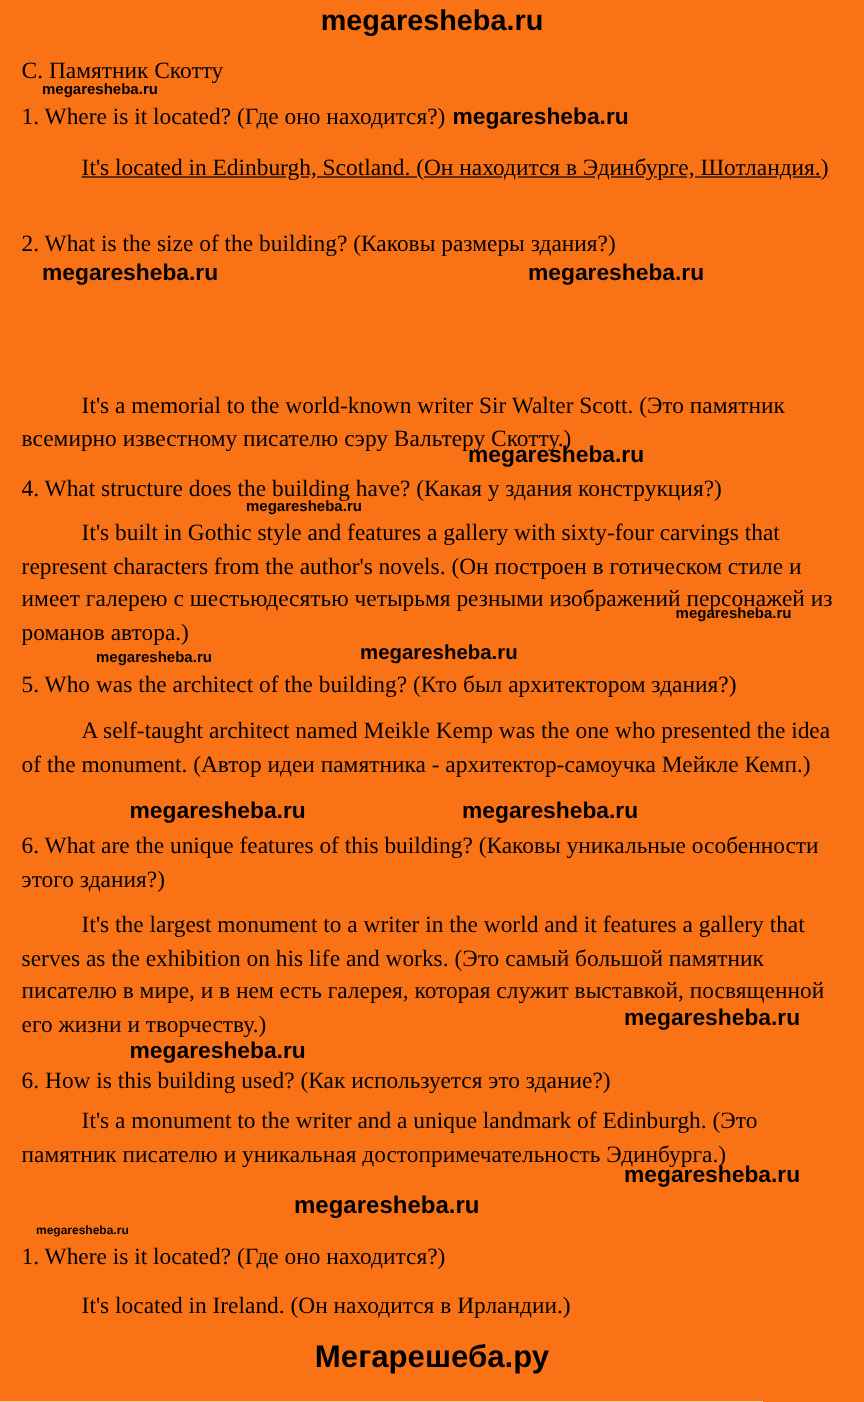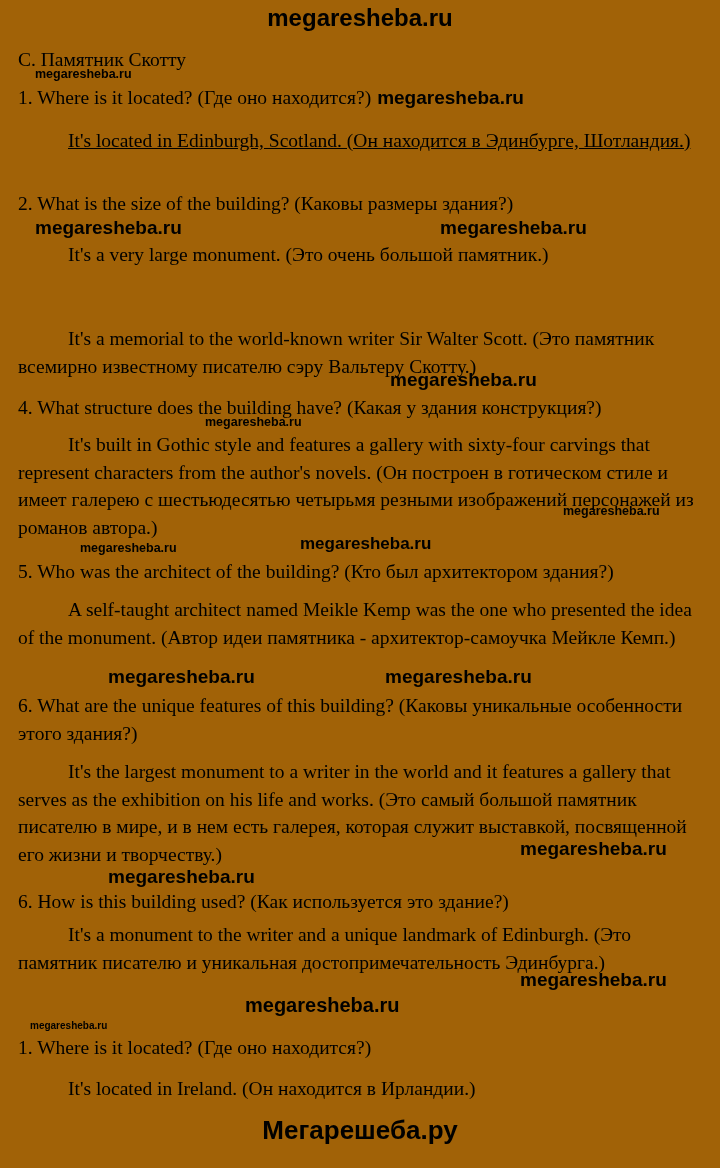--- a/index.html
+++ b/index.html
@@ -1,19 +1,19 @@
 <!DOCTYPE html>
 <html><head>
 <meta charset="utf-8">
 <style>
   html,body{margin:0;padding:0;background:#ffffff;}
   .page{
     position:relative;
     width:720px;height:1168px;
-    background:#a16207;
+    background:#f97316;
     overflow:hidden;
     font-family:"Liberation Serif","DejaVu Serif",serif;
     font-size:19.5px;
     line-height:1.42;
     color:#000000;
   }
   .abs{position:absolute;}
   .txt{color:#000000;}
   .answer{text-indent:50px;}
   .wm{
@@ -44,21 +44,20 @@
   <div class="abs wm wm-sm" style="top:67px;left:35px;">megaresheba.ru</div>
 
   <div class="abs txt" style="top:84px;left:18px;">
     <span>1. Where is it located? (Где оно находится?)</span><span class="wm wm-inline">megaresheba.ru</span>
   </div>
   <div class="abs txt answer" style="top:127px;left:18px;width:684px;text-decoration:underline;">It's located in Edinburgh, Scotland. (Он находится в Эдинбурге, Шотландия.)</div>
 
   <div class="abs txt" style="top:190px;left:18px;">2. What is the size of the building? (Каковы размеры здания?)</div>
   <div class="abs wm wm-md" style="top:217px;left:35px;">megaresheba.ru</div>
   <div class="abs wm wm-md" style="top:217px;left:440px;">megaresheba.ru</div>
-  <div class="abs txt answer" style="top:241px;left:18px;width:684px;">It's a very large monument. (Это очень большой памятник.)</div>
 
   <div class="abs txt answer" style="top:325px;left:18px;width:684px;">It's a memorial to the world-known writer Sir Walter Scott. (Это памятник всемирно известному писателю сэру Вальтеру Скотту.)</div>
   <div class="abs wm wm-md" style="top:369px;left:390px;">megaresheba.ru</div>
 
   <div class="abs txt" style="top:394px;left:18px;">4. What structure does the building have? (Какая у здания конструкция?)</div>
   <div class="abs wm wm-sm" style="top:415px;left:205px;">megaresheba.ru</div>
   <div class="abs txt answer" style="top:431px;left:18px;width:684px;">It's built in Gothic style and features a gallery with sixty-four carvings that represent characters from the author's novels. (Он построен в готическом стиле и имеет галерею с шестьюдесятью четырьмя резными изображений персонажей из романов автора.)</div>
   <div class="abs wm wm-sm" style="top:504px;left:563px;">megaresheba.ru</div>
   <div class="abs wm wm-smd" style="top:534px;left:300px;">megaresheba.ru</div>
   <div class="abs wm wm-sm" style="top:541px;left:80px;">megaresheba.ru</div>

